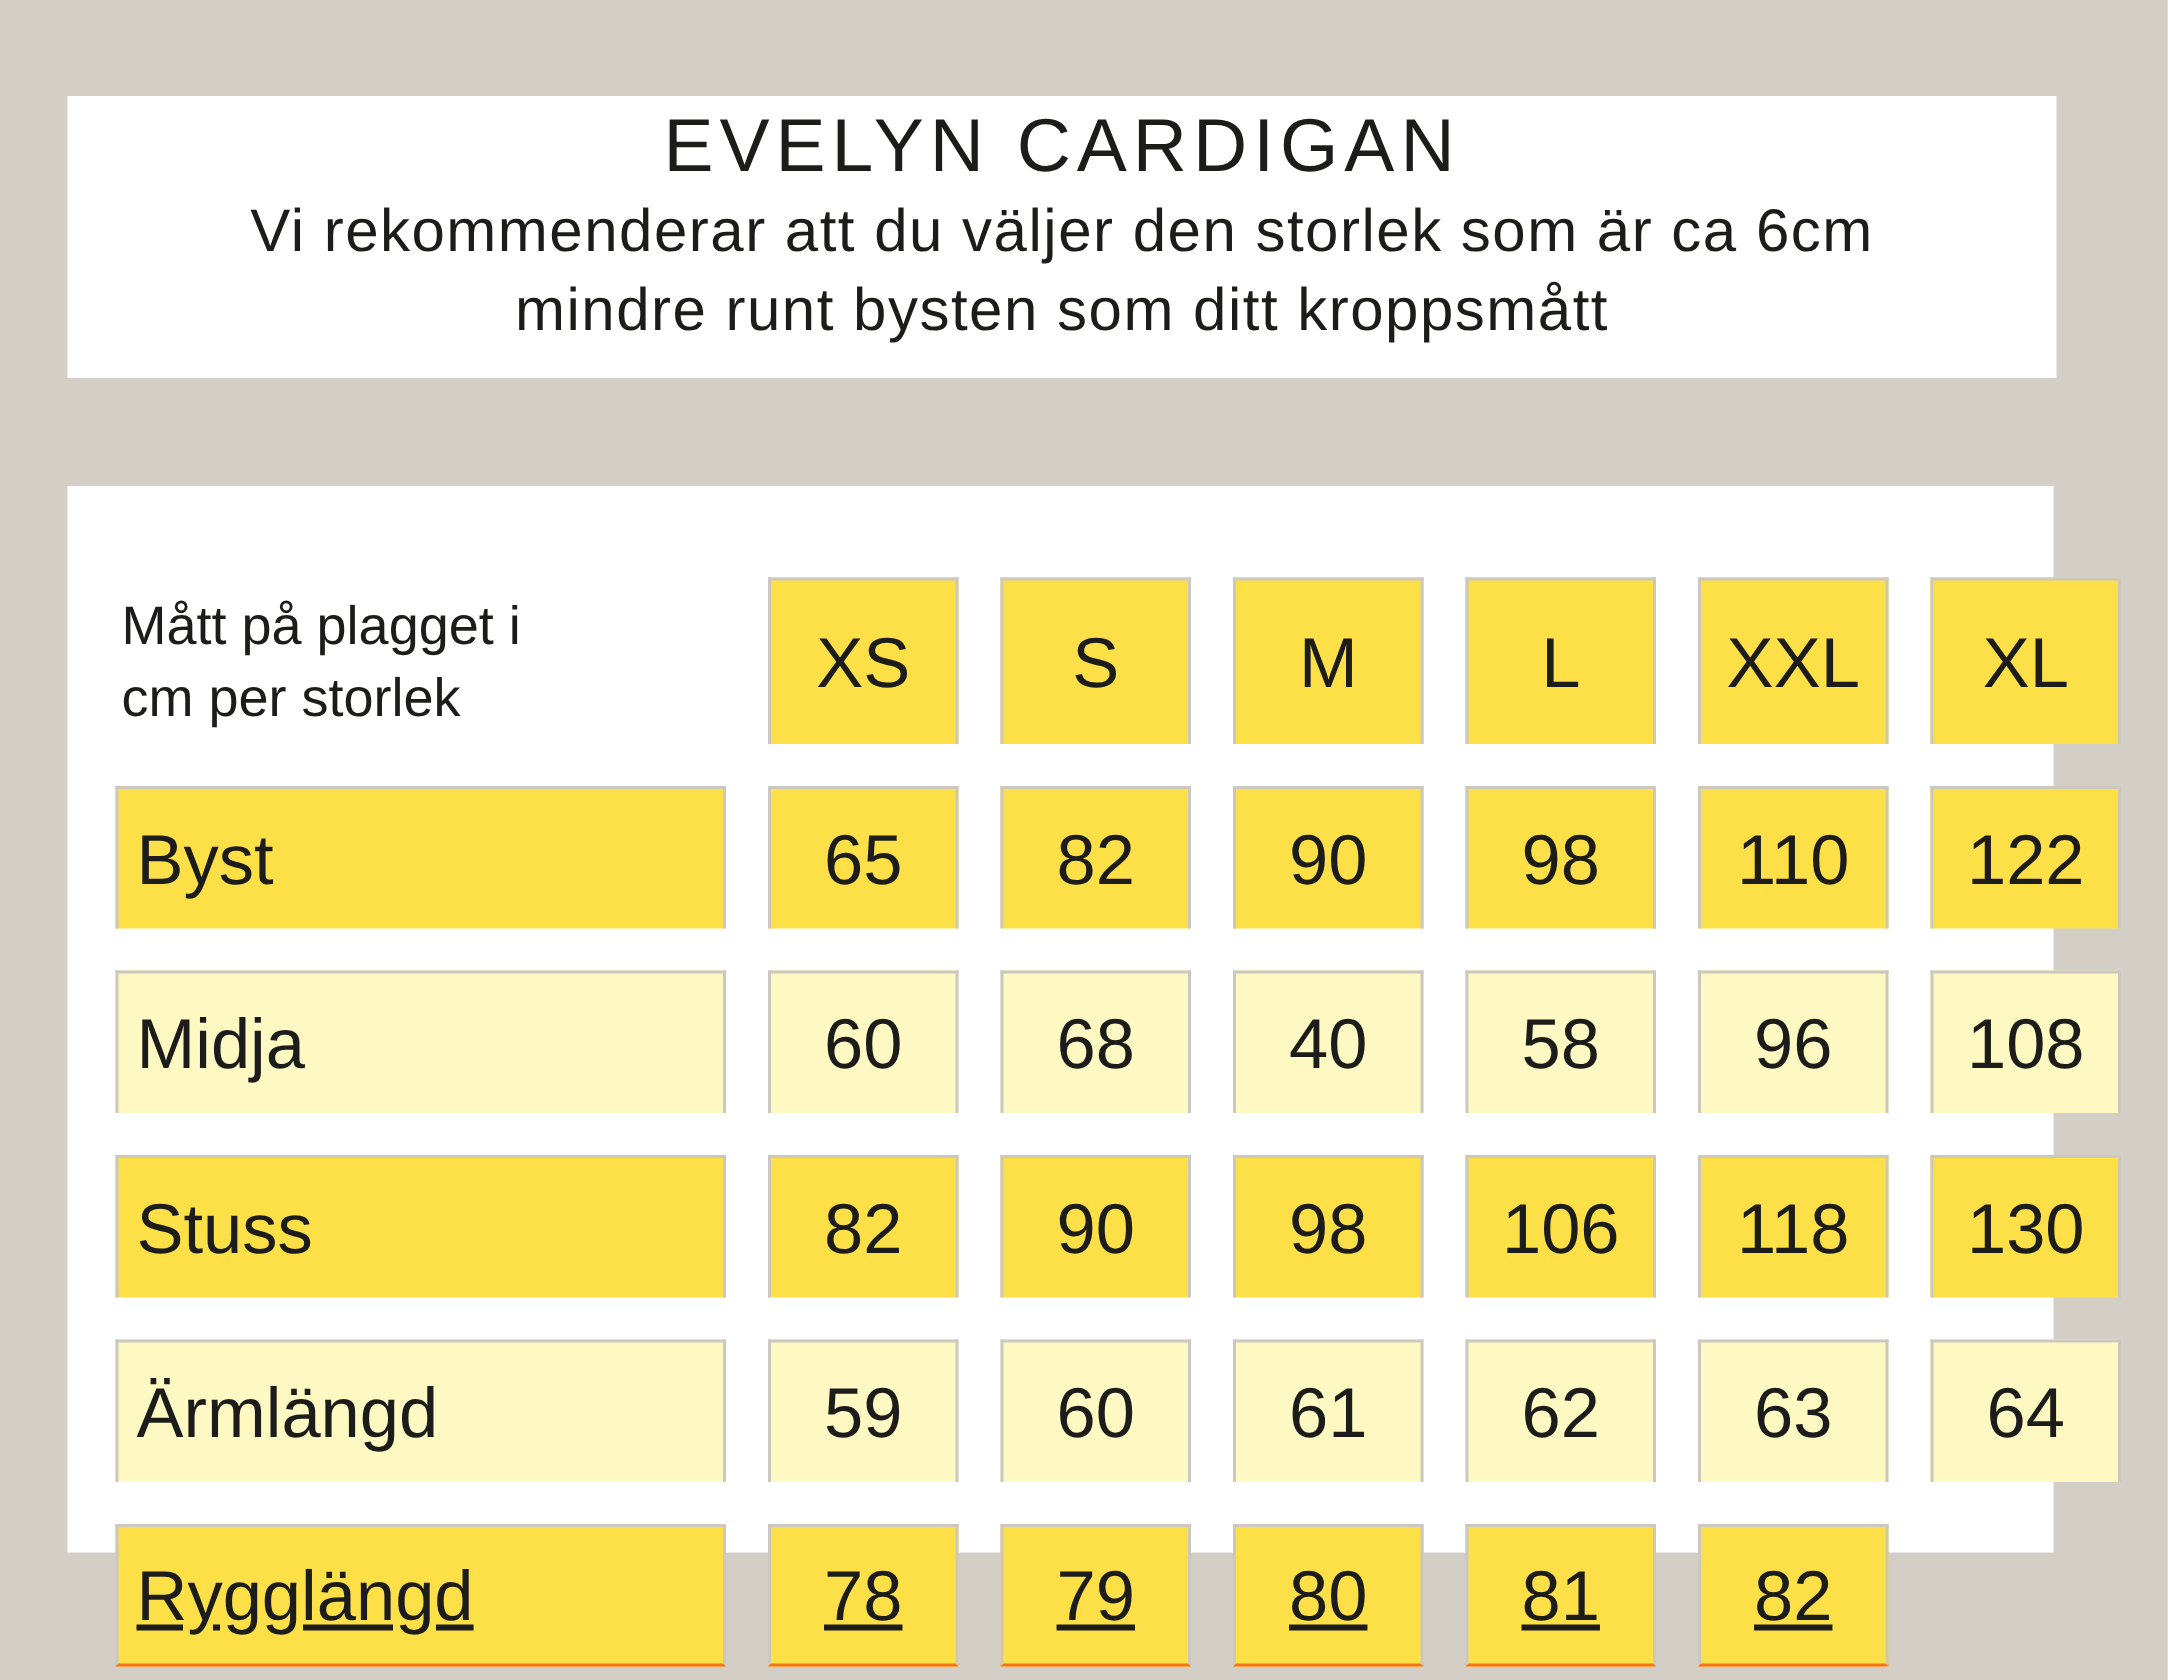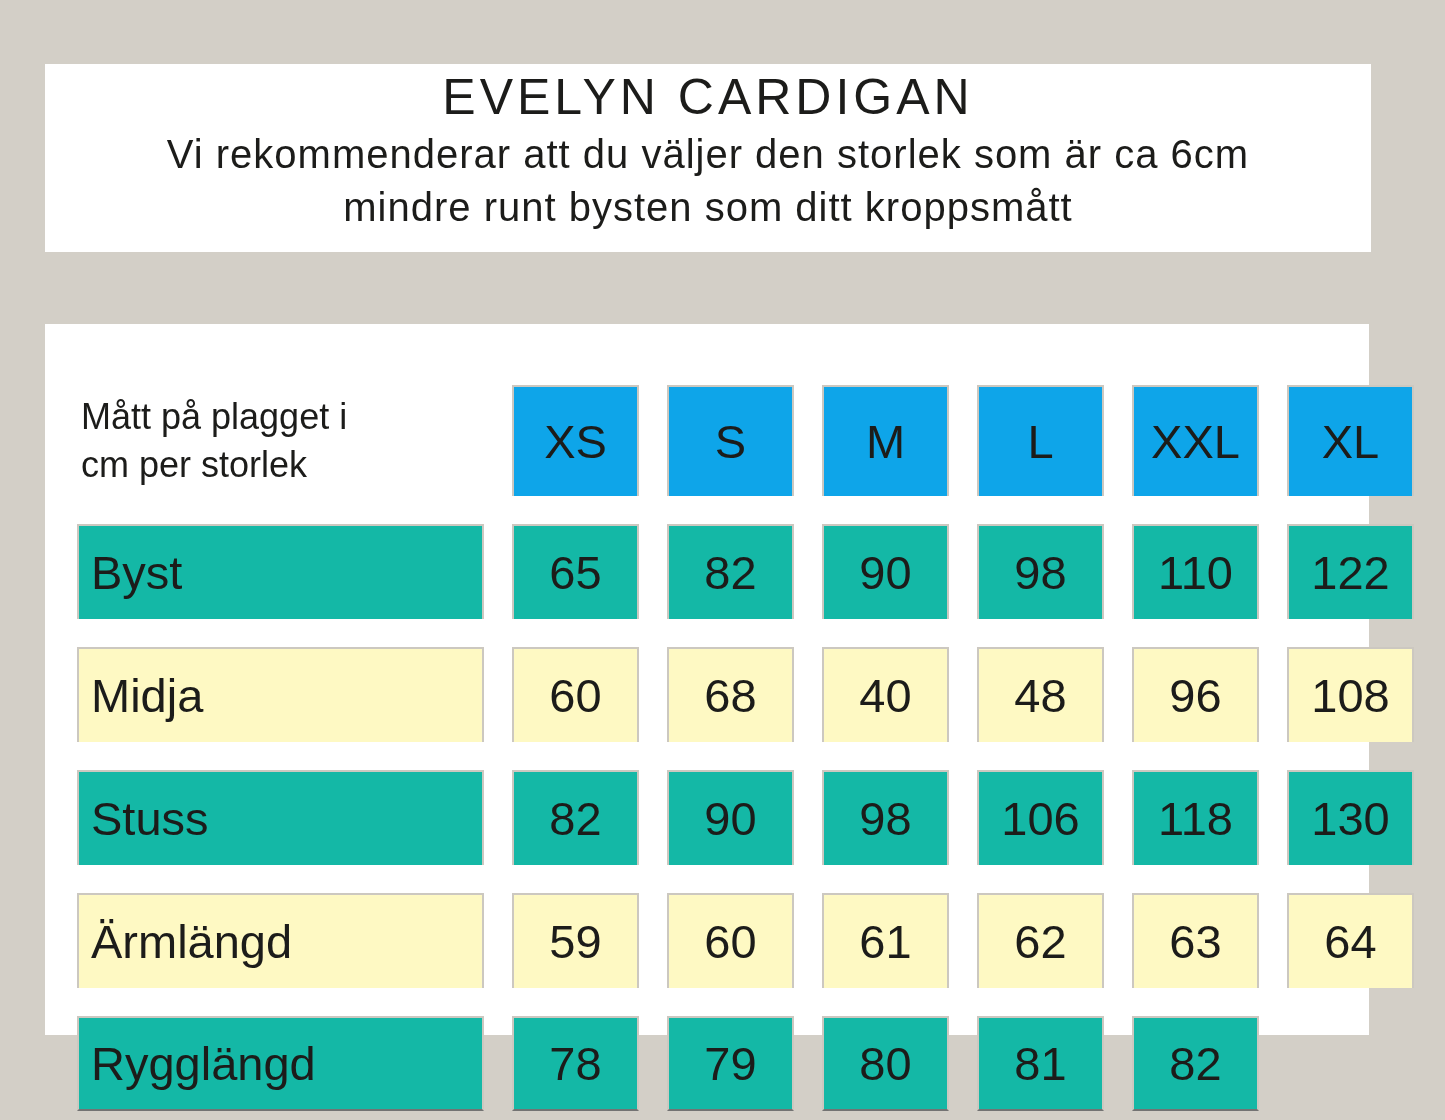--- a/index.html
+++ b/index.html
@@ -53,21 +53,21 @@
     display: flex;
     flex-direction: column;
     justify-content: center;
     font-size: 36px;
     font-weight: 300;
     line-height: 48px;
     padding-left: 4px;
   }
   .size-head {
     height: 111px;
-    background: #0ea5e9;
+    background: #fde047;
     border: 2px solid #ccc8c0;
     border-bottom: none;
     display: flex;
     align-items: center;
     justify-content: center;
     font-size: 47px;
     font-weight: 300;
   }
   .cell {
     height: 95px;
@@ -76,23 +76,23 @@
     display: flex;
     align-items: center;
     justify-content: center;
     font-size: 47px;
     font-weight: 300;
   }
   .row-label {
     justify-content: flex-start;
     padding-left: 12px;
   }
-  .gray { background: #14b8a6; }
+  .gray { background: #fde047; }
   .white { background: #fef9c3; }
-  .last { border-bottom: 2px solid #737373; }
+  .last { border-bottom: 2px solid #f97316; text-decoration: underline; }
 </style>
 </head>
 <body>
 
 <div class="card header-card">
   <div class="page-title">EVELYN CARDIGAN</div>
   <div class="subtitle">Vi rekommenderar att du väljer den storlek som är ca 6cm</div>
   <div class="subtitle">mindre runt bysten som ditt kroppsmått</div>
 </div>
 
@@ -115,21 +115,21 @@
     <div class="cell gray">82</div>
     <div class="cell gray">90</div>
     <div class="cell gray">98</div>
     <div class="cell gray">110</div>
     <div class="cell gray">122</div>
 
     <div class="cell row-label white">Midja</div>
     <div class="cell white">60</div>
     <div class="cell white">68</div>
     <div class="cell white">40</div>
-    <div class="cell white">48</div>
+    <div class="cell white">58</div>
     <div class="cell white">96</div>
     <div class="cell white">108</div>
 
     <div class="cell row-label gray">Stuss</div>
     <div class="cell gray">82</div>
     <div class="cell gray">90</div>
     <div class="cell gray">98</div>
     <div class="cell gray">106</div>
     <div class="cell gray">118</div>
     <div class="cell gray">130</div>

